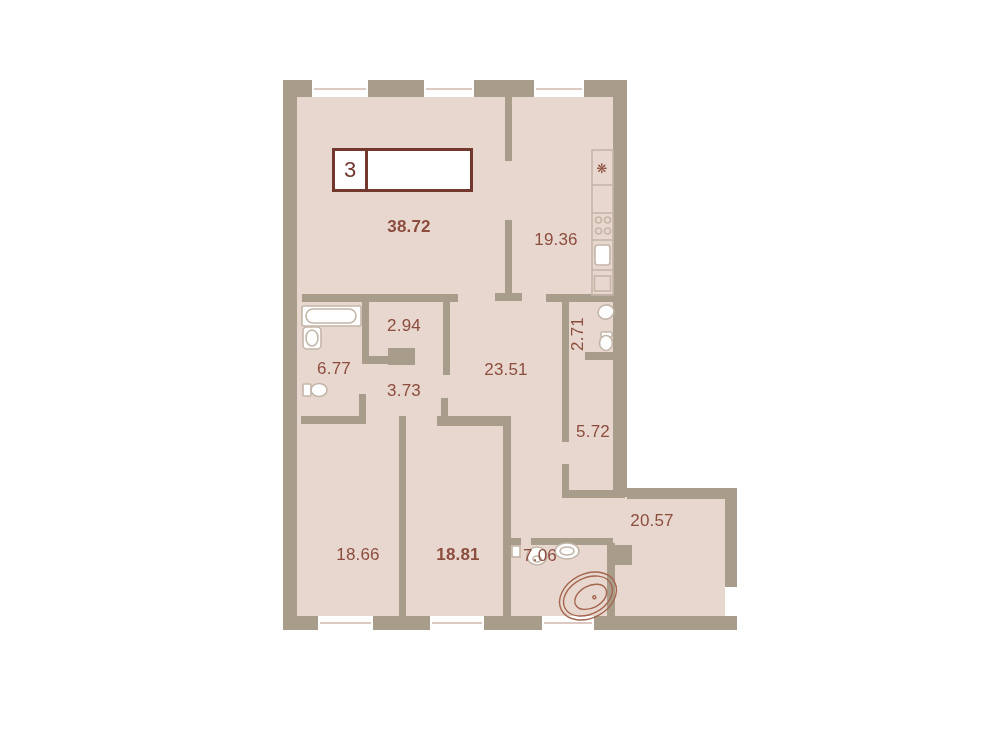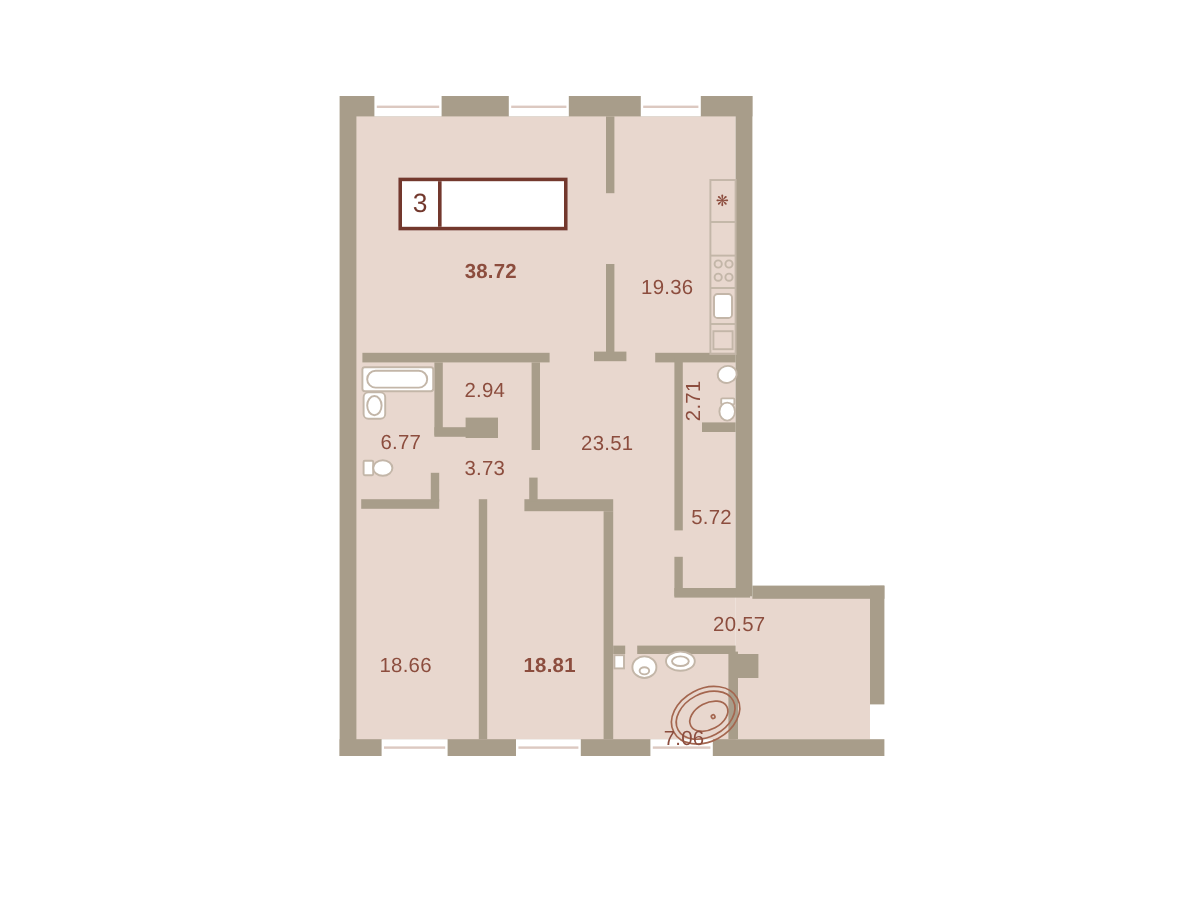--- a/index.html
+++ b/index.html
@@ -131,18 +131,18 @@
   </div>
 
   <div class="room-label" style="left:409px;top:227px;font-weight:bold;">38.72</div>
   <div class="room-label" style="left:556px;top:240px;">19.36</div>
   <div class="room-label" style="left:404px;top:326px;">2.94</div>
   <div class="room-label" style="left:334px;top:369px;text-align:center;">6.77</div>
   <div class="room-label" style="left:404px;top:391px;">3.73</div>
   <div class="room-label" style="left:506px;top:370px;">23.51</div>
   <div class="room-label vert" style="left:578px;top:334px;">2.71</div>
   <div class="room-label" style="left:593px;top:420px;margin-top:12px;">5.72</div>
-  <div class="room-label" style="left:338px;top:555px;">18.66</div>
+  <div class="room-label" style="left:358px;top:555px;">18.66</div>
   <div class="room-label" style="left:458px;top:555px;font-weight:bold;">18.81</div>
-  <div class="room-label" style="left:540px;top:616px;margin-left:30px;">7.06</div>
-  <div class="room-label" style="left:616px;top:521px;text-align:center;">20.57</div>
+  <div class="room-label" style="left:540px;top:556px;">7.06</div>
+  <div class="room-label" style="left:652px;top:521px;text-align:center;">20.57</div>
 
 </div>
 
 </body></html>

